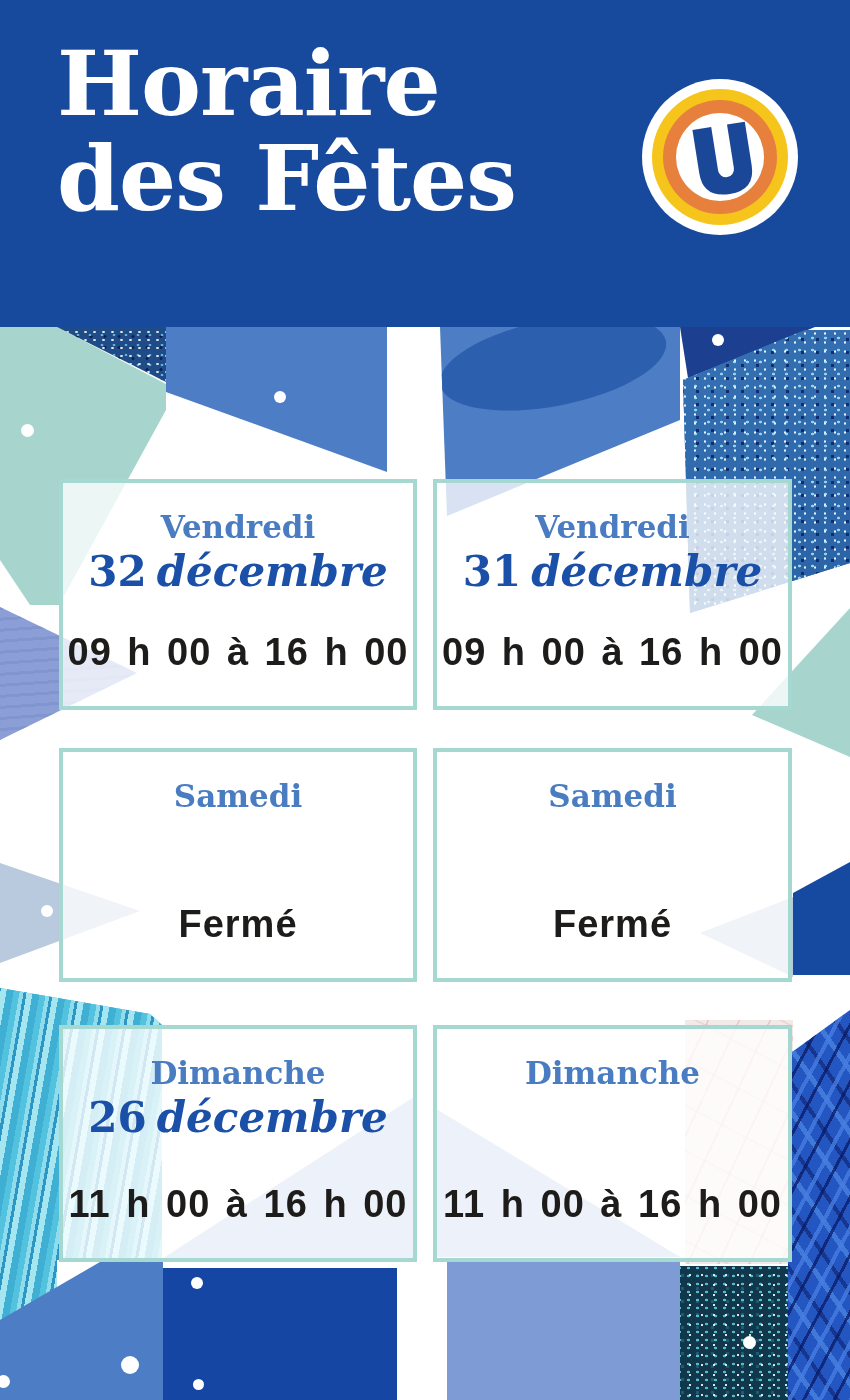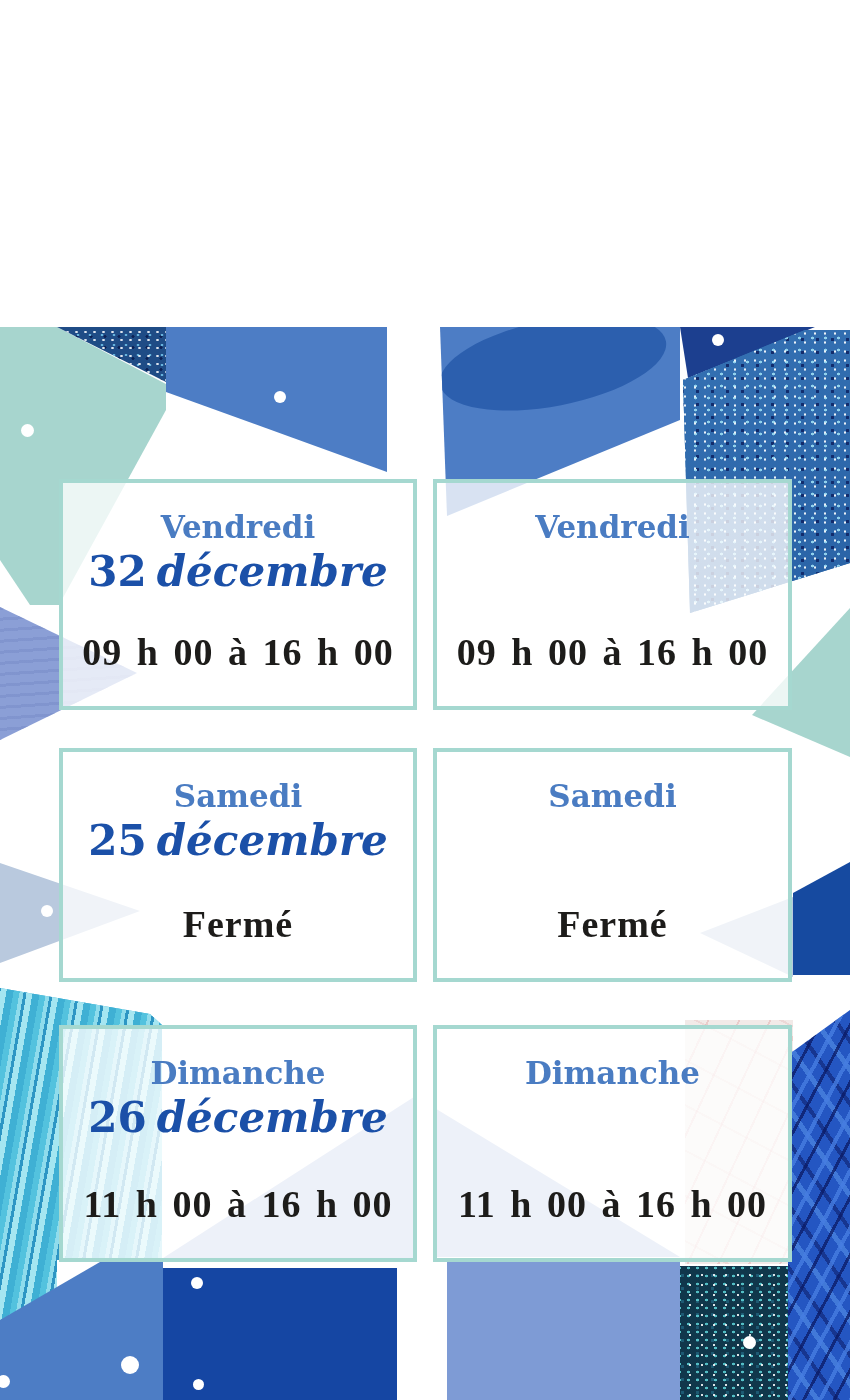--- a/index.html
+++ b/index.html
@@ -120,21 +120,21 @@
     font-size:31px;color:var(--day-text,#4a7cc2);letter-spacing:0;
   }
   .date{
     margin-top:2px;font-family:"DejaVu Serif",serif;font-weight:700;
     font-size:42px;color:var(--date-text,#1b50a8);white-space:nowrap;
   }
   .date sup{font-size:24px;vertical-align:10px;}
   .dw{margin-left:0.24em;font-style:italic;}
   .hours{
     margin-top:auto;margin-bottom:32px;
-    font-family:Liberation Serif, serif;font-weight:700;
+    font-family:Liberation Sans, sans-serif;font-weight:700;
     font-size:38px;color:var(--hours-text,#1d1c1a);
     letter-spacing:1px;word-spacing:4px;white-space:nowrap;
   }
 </style>
 </head>
 <body>
 
 <div class="poster">
 
   <div class="bg">
@@ -167,35 +167,51 @@
     <div class="dot" style="left:112px;top:274px;width:13px;height:13px;"></div>
     <div class="dot" style="left:41px;top:585px;width:12px;height:12px;"></div>
     <div class="dot" style="left:751px;top:373px;width:12px;height:12px;"></div>
     <div class="dot" style="left:191px;top:957px;width:12px;height:12px;"></div>
     <div class="dot" style="left:121px;top:1036px;width:18px;height:18px;"></div>
     <div class="dot" style="left:193px;top:1059px;width:11px;height:11px;"></div>
     <div class="dot" style="left:-3px;top:1055px;width:13px;height:13px;"></div>
     <div class="dot" style="left:743px;top:1016px;width:13px;height:13px;"></div>
   </div>
 
+  <div class="header">
+    <div class="title">
+      <div>Horaire</div>
+      <div>des Fêtes</div>
+    </div>
+    <svg class="logo" viewBox="0 0 158 158">
+      <circle cx="79" cy="79" r="78" fill="#ffffff"></circle>
+      <circle cx="79" cy="79" r="68" fill="#f6c51c"></circle>
+      <circle cx="79" cy="79" r="57" fill="#e8803d"></circle>
+      <circle cx="79" cy="79" r="44" fill="#ffffff"></circle>
+      <g transform="rotate(-9 79 79)">
+        <path d="M 56 48 L 75 48 L 75 92 a 8 8 0 0 0 16 0 L 91 48 L 109 48 L 109 92
+                 q 0 25 -26 25 q -27 0 -27 -25 Z" fill="#1b4798"></path>
+      </g>
+    </svg>
+  </div>
 
   <div class="card c1">
     <div class="day">Vendredi</div>
     <div class="date"><span>32</span><sup></sup><span class="dw">décembre</span></div>
     <div class="hours">09 h 00 à 16 h 00</div>
   </div>
 
   <div class="card c2">
     <div class="day">Vendredi</div>
+    <div class="date"><span>31</span><sup></sup><span class="dw">décembre</span></div>
     <div class="hours">09 h 00 à 16 h 00</div>
   </div>
 
   <div class="card c3">
     <div class="day">Samedi</div>
-    <div class="date"><span>25</span><sup></sup><span class="dw">décembre</span></div>
     <div class="hours">Fermé</div>
   </div>
 
   <div class="card c4">
     <div class="day">Samedi</div>
     <div class="hours">Fermé</div>
   </div>
 
   <div class="card c5">
     <div class="day">Dimanche</div>

